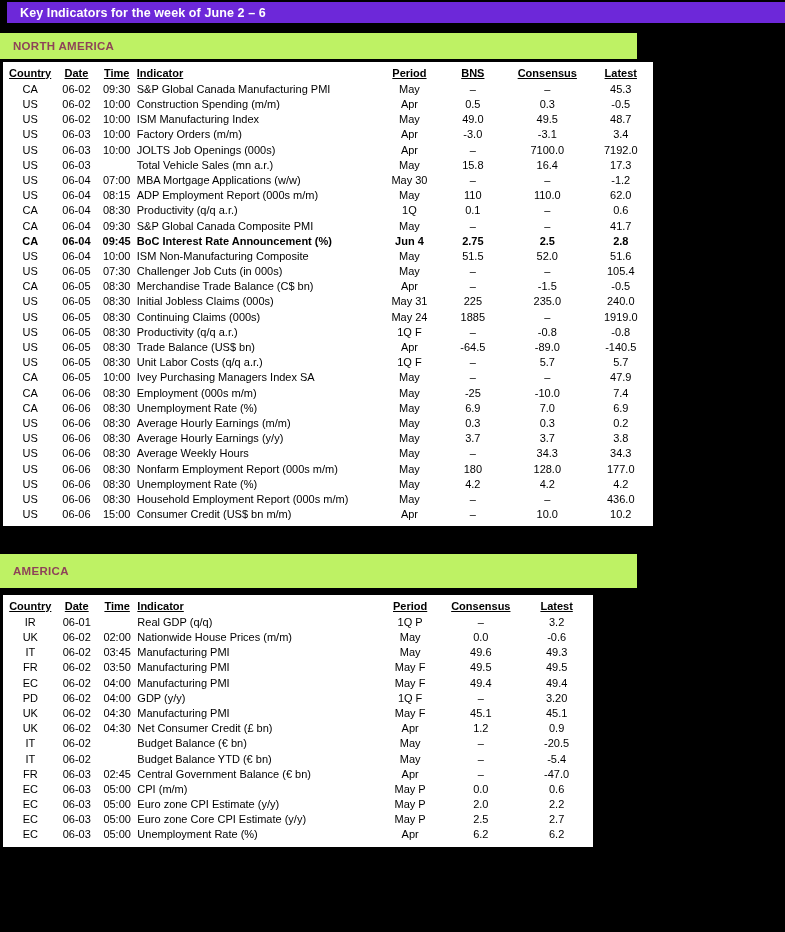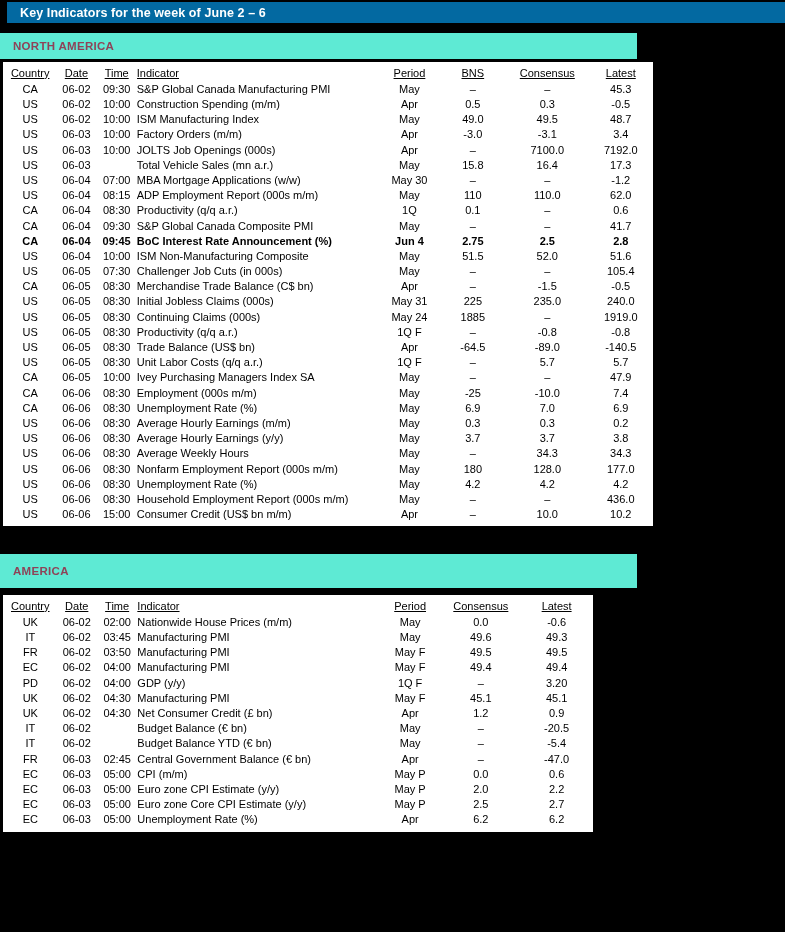--- a/index.html
+++ b/index.html
@@ -6,45 +6,45 @@
   html,body {
     width:785px; height:932px;
     background:#000000;
     font-family:"Liberation Sans", sans-serif;
   }
   body { position:relative; overflow:hidden; }
   .abs { position:absolute; }
 
   #title-bar {
     left:7px; top:2px; width:778px; height:21px;
-    background:#0369a1; color:#ffffff;
+    background:#6d28d9; color:#ffffff;
     font-weight:bold; font-size:12.5px;
     display:flex; align-items:center; padding-left:13px;
     letter-spacing:0.1px;
   }
 
   .band {
-    background:#5eead4; color:#8E4358;
+    background:#bef264; color:#8E4358;
     font-weight:bold; font-size:11.5px;
     display:flex; align-items:center; padding-left:13px;
     letter-spacing:0.3px;
   }
   #band-na { left:0; top:33px; width:637px; height:26px; }
   #band-eu { left:0; top:554px; width:637px; height:34px; }
 
   .panel { background:#ffffff; padding:3px 1px 4px 1px; }
   #panel-na { left:3px; top:62px; width:650px; }
   #panel-eu { left:3px; top:595px; width:590px; }
 
   table {
     border-collapse:collapse; table-layout:fixed; width:100%;
     font-size:11px; color:#000000;
   }
   th {
-    font-weight:normal; text-decoration:underline;
+    font-weight:bold; text-decoration:underline;
     height:17px;
   }
   td { height:15.2px; }
   th, td {
     padding:0; text-align:center; white-space:nowrap;
     overflow:hidden; vertical-align:middle; line-height:1.05;
   }
   .col0 { width:52px; }
   .col1 { width:40px; }
   .col2 { width:40px; }
@@ -390,20 +390,29 @@
           <th class="col1">Date</th>
           <th class="col2">Time</th>
           <th class="col3">Indicator</th>
           <th class="col4">Period</th>
           <th class="col5">Consensus</th>
           <th class="col6">Latest</th>
         </tr>
       </thead>
     <tbody>
         <tr>
+          <td class="col0">IR</td>
+          <td class="col1">06-01</td>
+          <td class="col2"></td>
+          <td class="col3">Real GDP (q/q)</td>
+          <td class="col4">1Q P</td>
+          <td class="col5">–</td>
+          <td class="col6">3.2</td>
+        </tr>
+        <tr>
           <td class="col0">UK</td>
           <td class="col1">06-02</td>
           <td class="col2">02:00</td>
           <td class="col3">Nationwide House Prices (m/m)</td>
           <td class="col4">May</td>
           <td class="col5">0.0</td>
           <td class="col6">-0.6</td>
         </tr>
         <tr>
           <td class="col0">IT</td>

